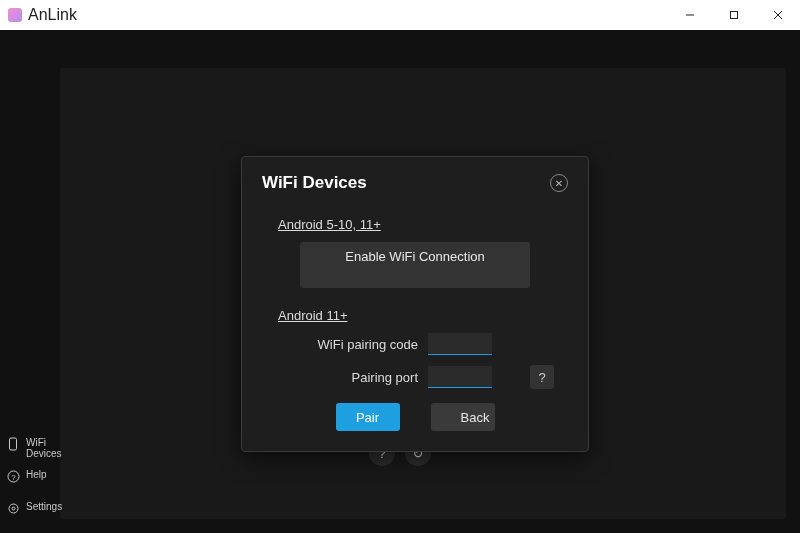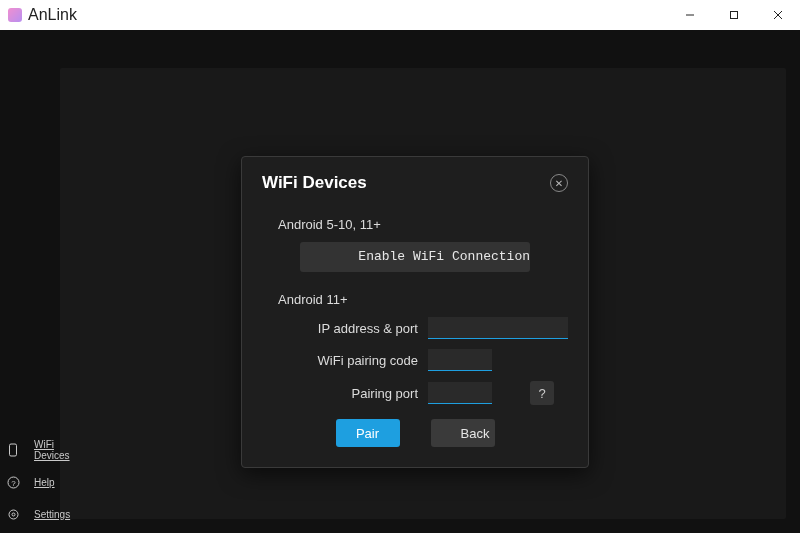--- a/index.html
+++ b/index.html
@@ -46,24 +46,23 @@
     width: 60px;
     display: flex;
     flex-direction: column;
     gap: 6px;
     padding-left: 6px;
     font-size: 10px;
     color: #c9c9c9;
   }
   .side-item {
     display: flex;
-    align-items: center;
-    gap: 14px;
+    align-items: flex-start;
+    gap: 6px;
     height: 26px;
-    text-decoration: underline;
   }
   .side-item .label { line-height: 1.1; }
   .side-icon { width: 14px; height: 14px; flex: 0 0 14px; display:flex; align-items:center; justify-content:center; }
   .side-icon svg { stroke: #c9c9c9; }
 
   
   .stage {
     position: absolute;
     left: 60px; top: 38px; right: 14px; bottom: 14px;
     background: #191919;
@@ -112,34 +111,34 @@
     border-radius: 50%;
     display: flex; align-items: center; justify-content: center;
     font-size: 10px; color: #bbb;
   }
 
   .section-label {
     font-size: 13px;
     color: #dcdcdc;
     margin-left: 16px;
     margin-bottom: 10px;
+    text-decoration: underline;
   }
 
   .wide-btn {
     display: block;
     margin: 0 auto 20px auto;
     width: 230px;
-    height: 30px;
+    height: 46px;
     background: #333333;
     color: #e8e8e8;
     font-size: 13px;
     border-radius: 3px;
-    text-align: right;
+    text-align: center;
     line-height: 30px;
-    font-family: Liberation Mono, monospace;
   }
 
   .form-row {
     display: flex;
     align-items: center;
     margin-bottom: 10px;
     padding-left: 16px;
   }
   .form-label {
     width: 150px;
@@ -262,24 +261,20 @@
         <span>✕</span>
       </div>
     </div>
 
     <div class="section-label">Android 5-10, 11+</div>
 
     <div class="wide-btn">Enable WiFi Connection</div>
 
     <div class="section-label">Android 11+</div>
 
-    <div class="form-row">
-      <div class="form-label">IP address &amp; port</div>
-      <input class="form-input w-long" value="" style="">
-    </div>
 
     <div class="form-row">
       <div class="form-label">WiFi pairing code</div>
       <input class="form-input w-short" value="" style="">
     </div>
 
     <div class="form-row">
       <div class="form-label">Pairing port</div>
       <input class="form-input w-short" value="" style="">
       <div class="help-btn">

